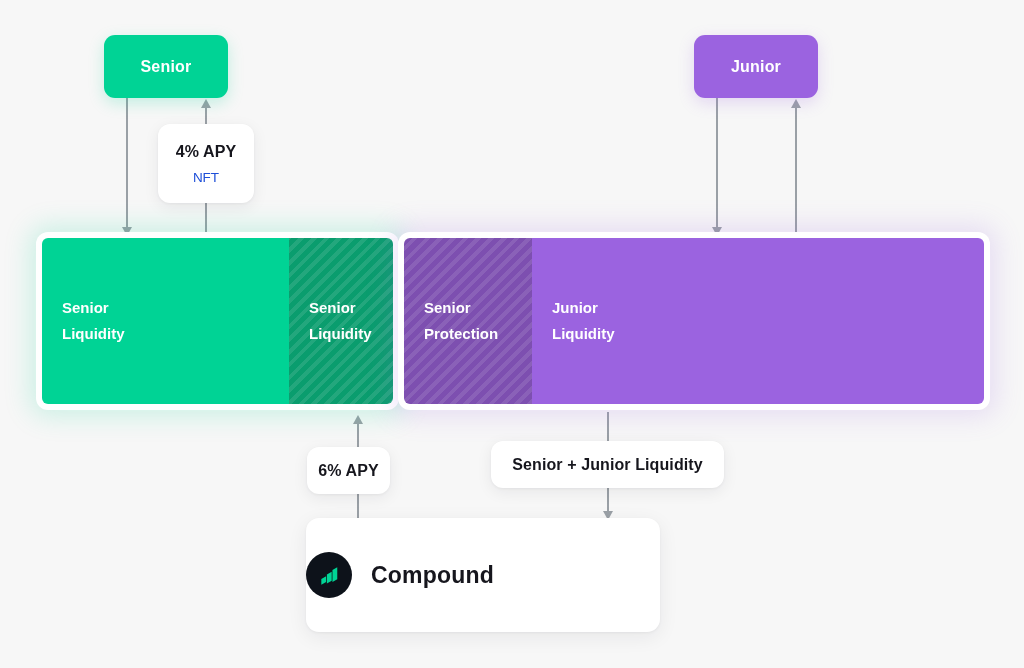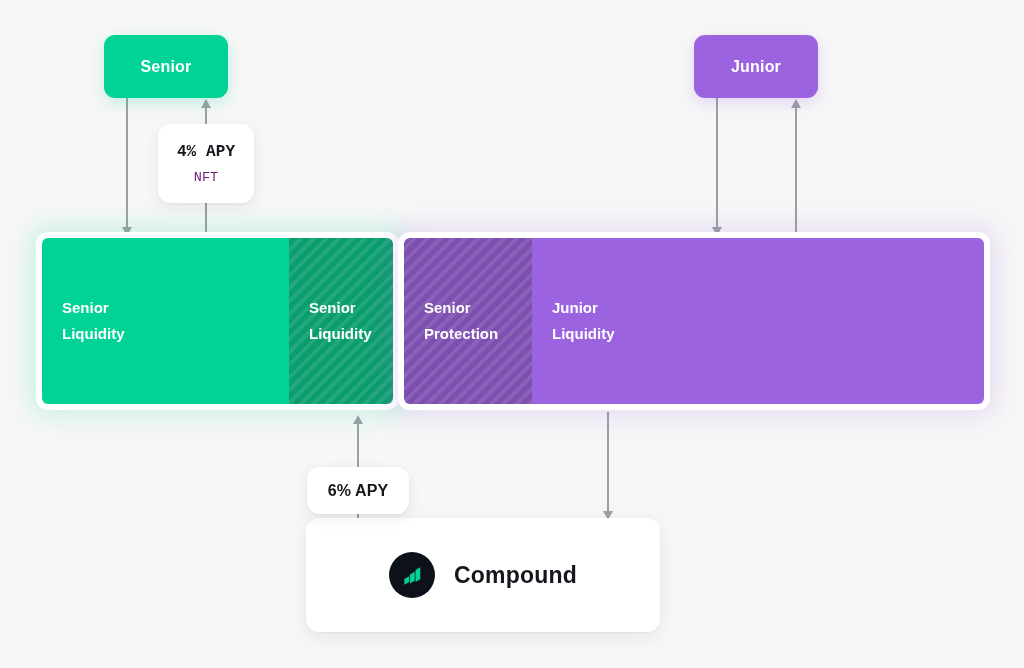--- a/index.html
+++ b/index.html
@@ -85,40 +85,39 @@
     z-index: 7;
   }
   .info-card .primary {
     font-size: 16px;
     font-weight: bold;
     color: #16161d;
     letter-spacing: 0.1px;
   }
   .info-card .secondary {
     font-size: 13.5px;
-    color: #701a75;
+    color: #1d4ed8;
     margin-top: 9px;
   }
   #apy-nft-card {
     left: 158px;
     top: 124px;
     width: 96px;
     height: 79px;
-    font-family: Liberation Mono, monospace;
   }
   #apy-erc20-card {
     left: 748px;
     top: 124px;
     width: 96px;
     height: 79px;
   }
   #apy-compound-card {
     left: 307px;
-    top: 467px;
-    width: 102px;
+    top: 447px;
+    width: 83px;
     height: 47px;
     text-align: center;
   }
   #liquidity-flow-card {
     left: 491px;
     top: 441px;
     width: 233px;
     height: 47px;
   }
 
@@ -202,21 +201,20 @@
     left: 306px;
     top: 518px;
     width: 354px;
     height: 114px;
     background: #ffffff;
     border-radius: 13px;
     box-shadow: 0 5px 20px rgba(25, 25, 40, 0.07),
                 0 1px 3px rgba(25, 25, 40, 0.05);
     display: flex;
     align-items: center;
-    justify-content: center;
     gap: 19px;
     z-index: 5;
   }
   #protocol-card .protocol-name {
     font-size: 23px;
     font-weight: bold;
     color: #16161d;
     letter-spacing: 0.2px;
   }
   .logo-circle {
@@ -263,20 +261,23 @@
   <div class="info-card" id="apy-nft-card">
     <span class="primary">4% APY</span>
     <span class="secondary">NFT</span>
   </div>
 
 
   <div class="info-card" id="apy-compound-card">
     <span class="primary">6% APY</span>
   </div>
 
+  <div class="info-card" id="liquidity-flow-card">
+    <span class="primary">Senior + Junior Liquidity</span>
+  </div>
 
   <div class="bar-group" id="senior-group">
     <div class="bar seg-senior-liq">
       <div class="bar-label">
         <div>Senior</div>
         <div>Liquidity</div>
       </div>
     </div>
     <div class="bar seg-senior-lev">
       <div class="bar-label">

